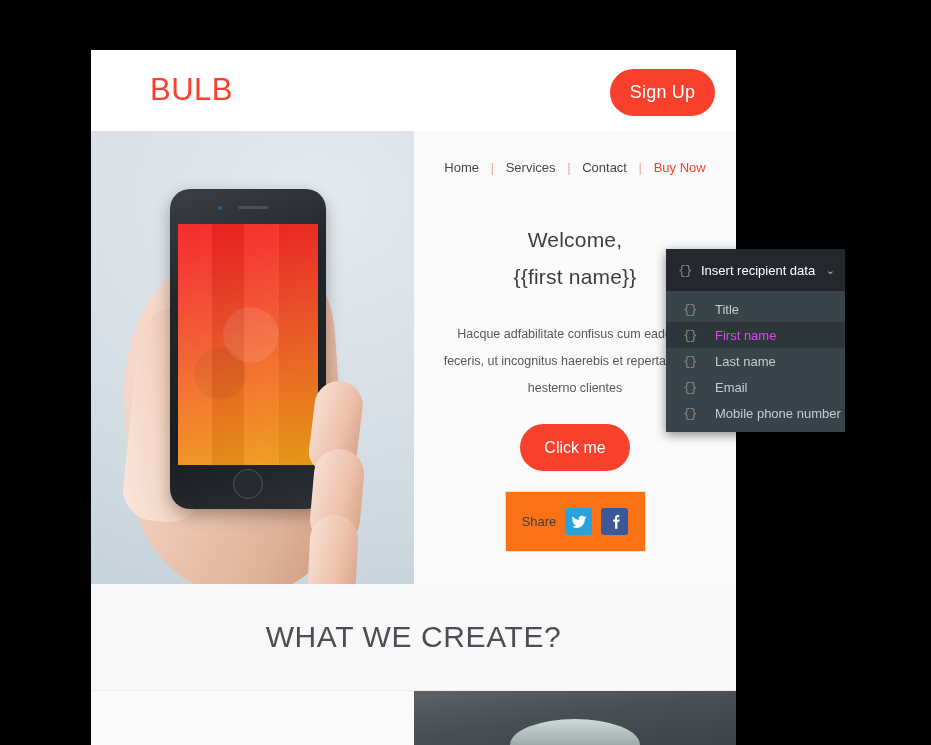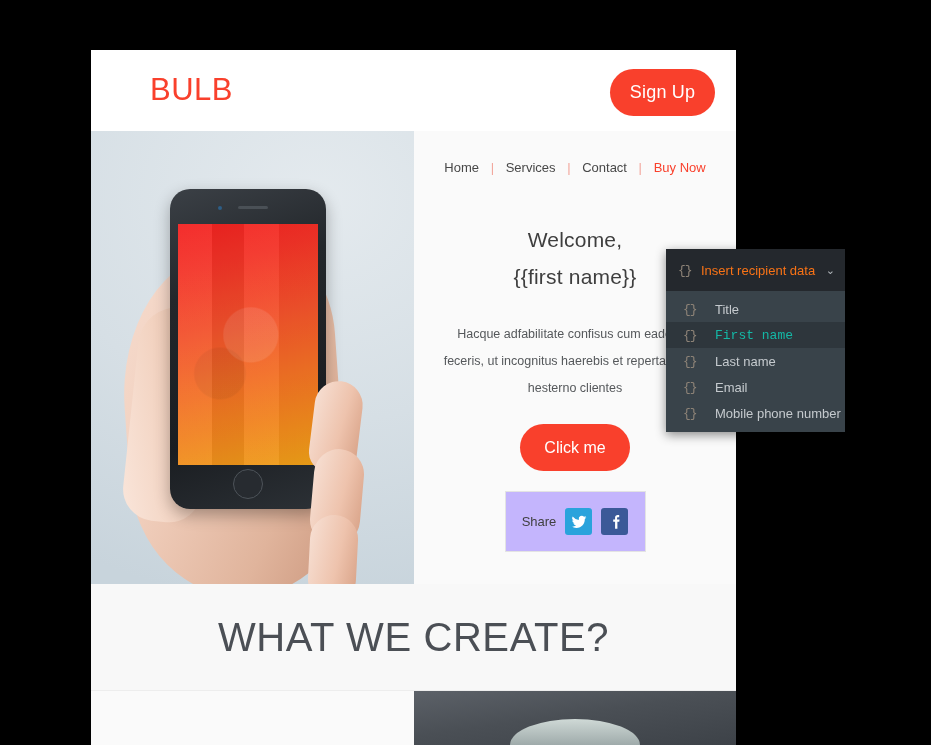--- a/index.html
+++ b/index.html
@@ -227,21 +227,21 @@
     color: #ffffff;
     font-size: 16px;
     font-family: "Liberation Sans", sans-serif;
     cursor: pointer;
   }
   .share-box {
     margin: 20px auto 0;
     width: 141px;
     height: 61px;
     border: 1px solid #e3e3e3;
-    background: #c4b5fd;
+    background: #f97316;
     display: flex;
     align-items: center;
     justify-content: center;
     gap: 9px;
   }
   .share-label {
     font-size: 13px;
     color: #3f3f3f;
   }
   .social-icon {
@@ -261,21 +261,21 @@
   
   .create-section {
     position: relative;
     height: 106px;
     background: #f8f8f8;
     display: flex;
     align-items: center;
     justify-content: center;
   }
   .create-heading {
-    font-size: 40px;
+    font-size: 30px;
     font-weight: 400;
     color: #4b4f55;
     letter-spacing: 0.6px;
   }
 
   
   .gallery-row {
     position: relative;
     height: 55px;
     display: flex;
@@ -316,21 +316,21 @@
   .dropdown-header {
     height: 42px;
     background: #24282d;
     display: flex;
     align-items: center;
     padding: 0 10px 0 12px;
     cursor: pointer;
   }
   .dropdown-header-label {
     flex: 1;
-    color: #f97316;
+    color: #ffffff;
     font-size: 13px;
     margin-left: 9px;
     white-space: nowrap;
   }
   .brace-icon {
     color: #8d8377;
     font-size: 13px;
     font-family: "Liberation Mono", monospace;
     letter-spacing: -1px;
     width: 14px;
@@ -356,22 +356,21 @@
   .dropdown-item .brace-icon { color: #8d8377; }
   .dropdown-item-label {
     margin-left: 18px;
     white-space: nowrap;
     font-size: 13px;
   }
   .dropdown-item.active {
     background: #2e363c;
   }
   .dropdown-item.active .dropdown-item-label {
-    color: #14b8a6;
-    font-family: Liberation Mono, monospace;
+    color: #d946ef;
   }
 </style>
 </head>
 <body>
 
 <div id="stage">
 
   <div class="email-canvas">
 
     <div class="email-header">

